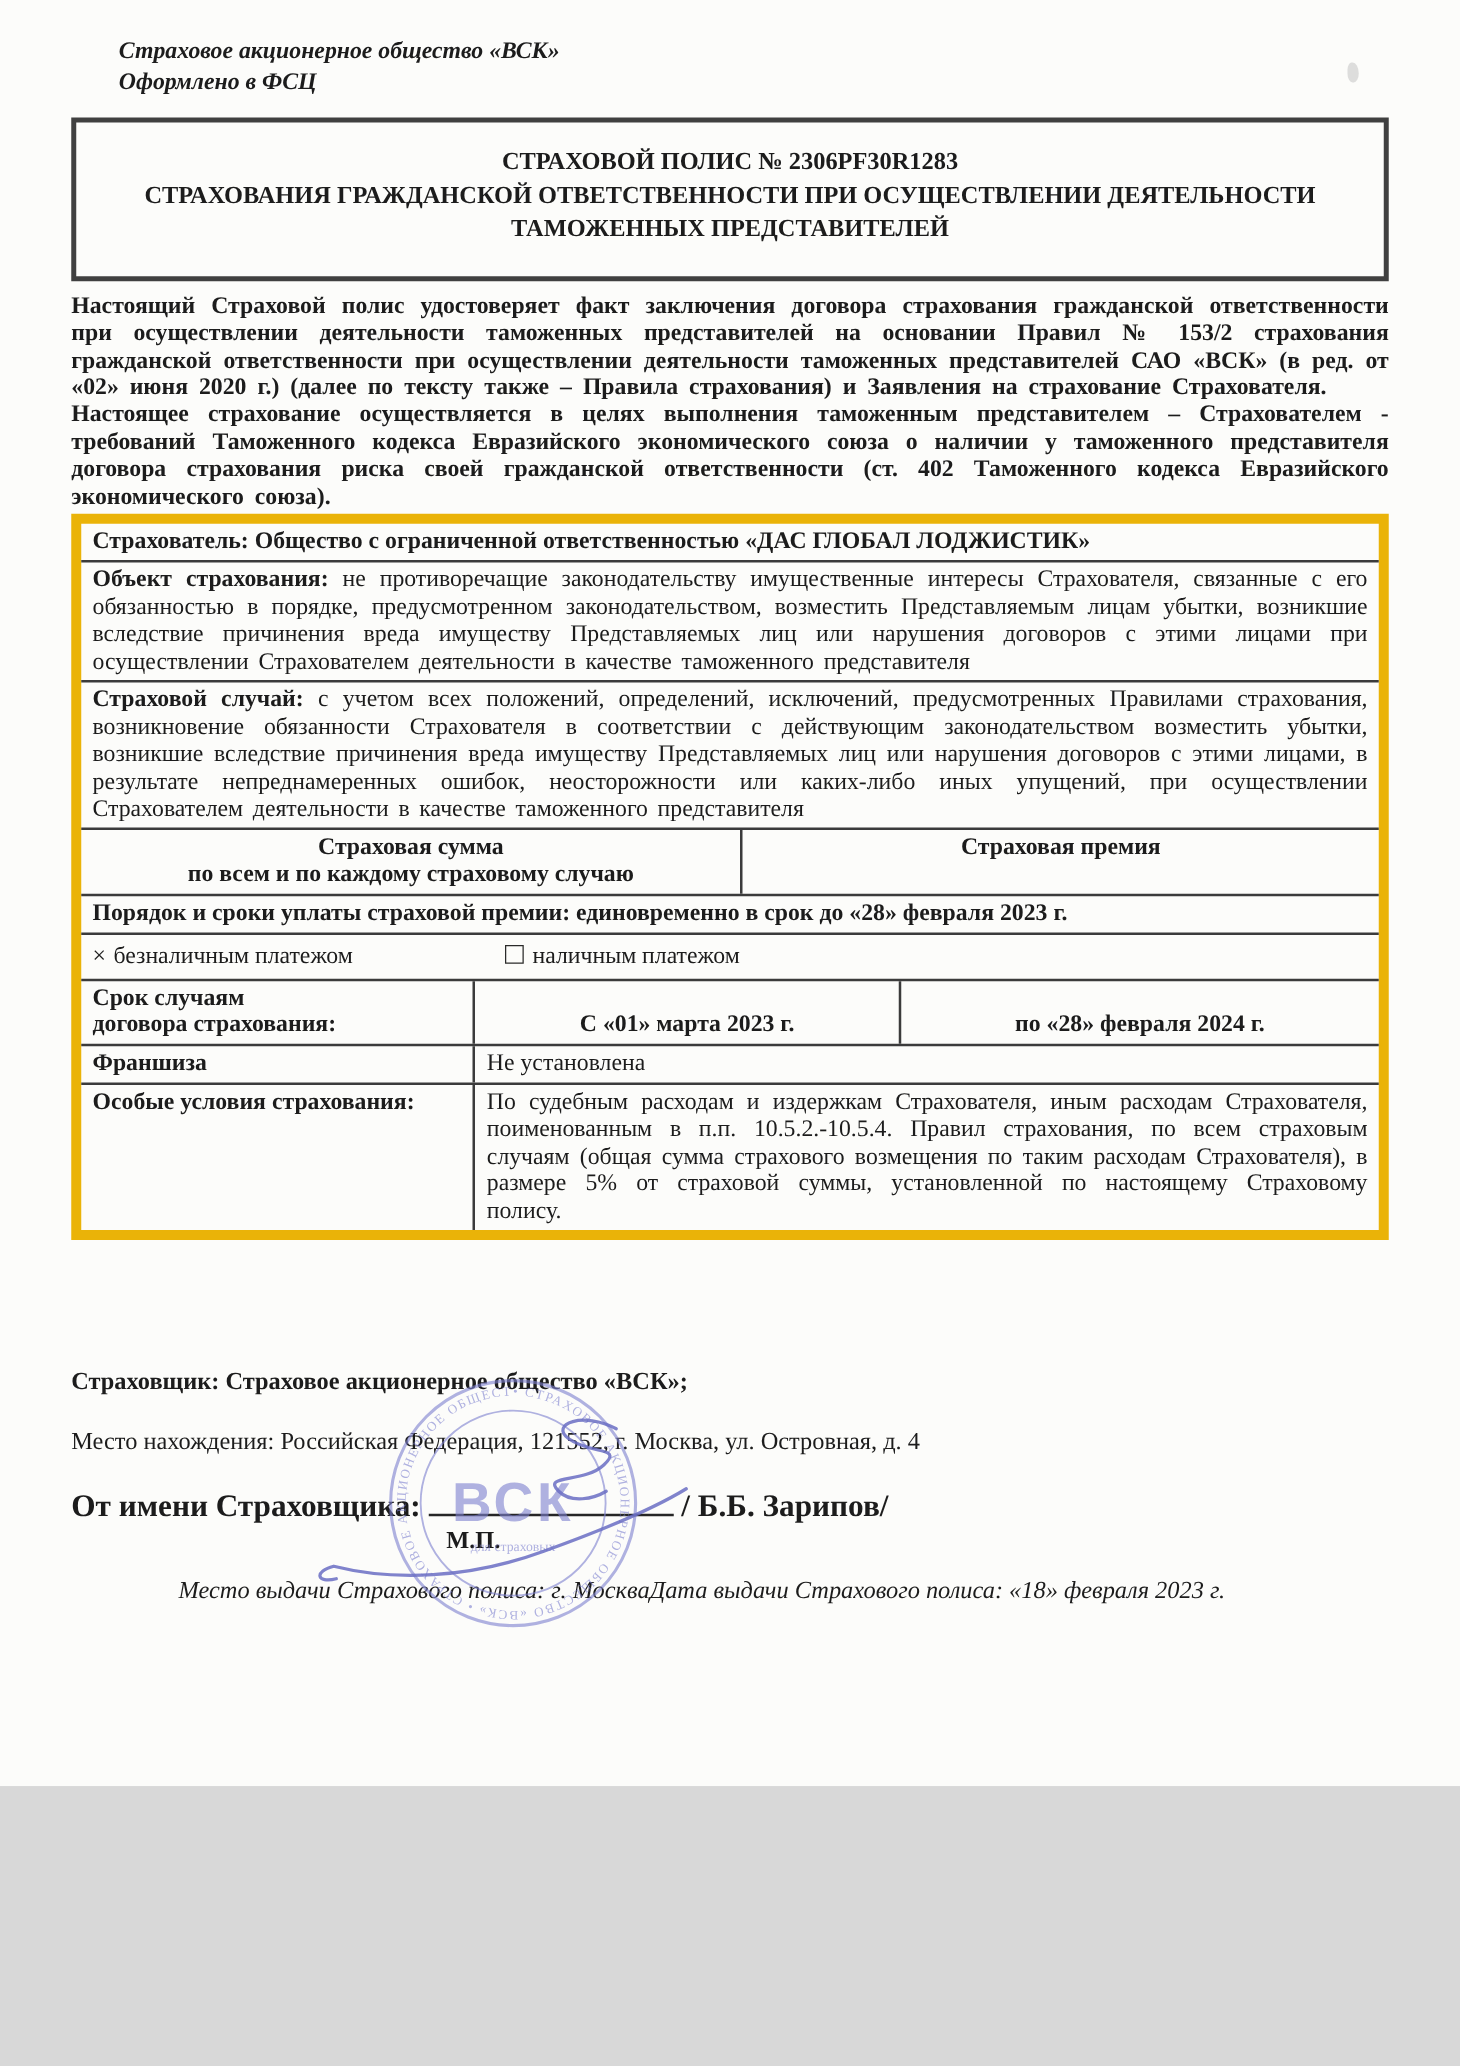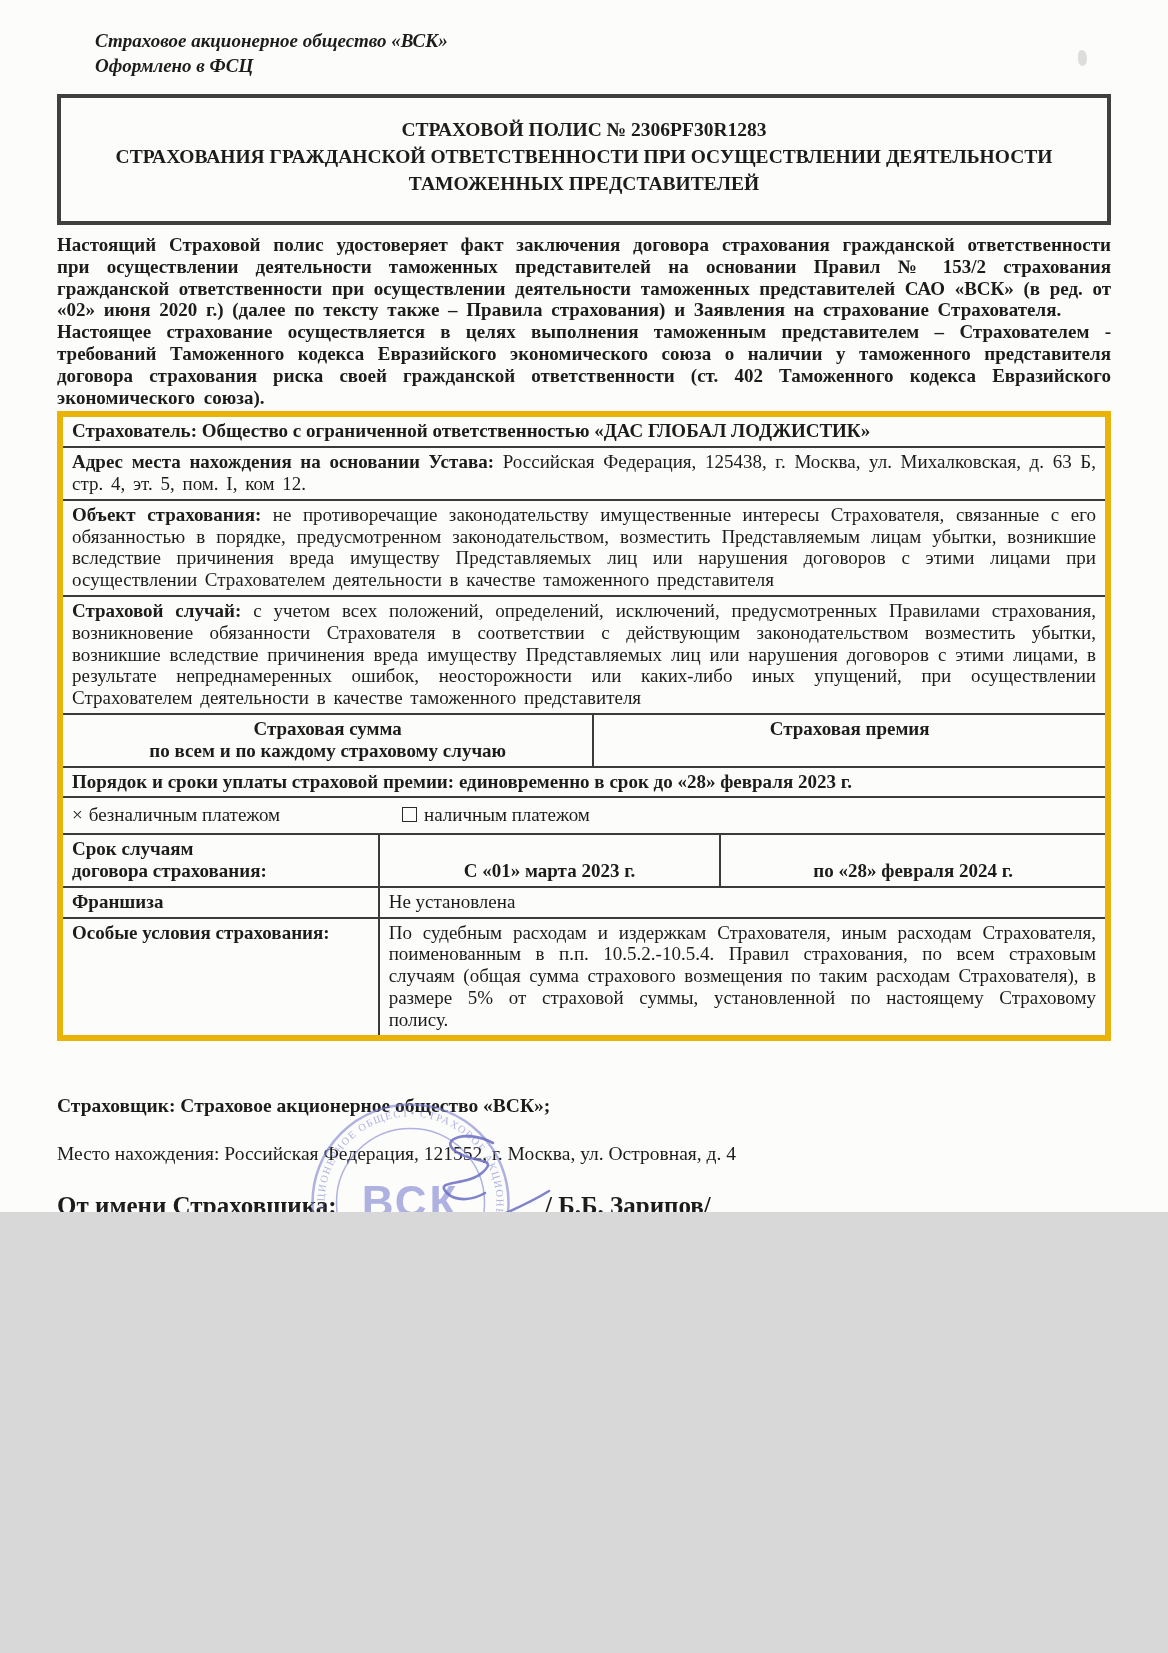--- a/index.html
+++ b/index.html
@@ -1,35 +1,35 @@
 <!DOCTYPE html>
 <html><head>
 <meta charset="utf-8">
 <style>
   html,body { margin:0; padding:0; background:#d8d8d8; }
   .page {
-    position:relative; width:1168px; height:1212px; margin:0 auto;
+    position:relative; width:1168px; height:1429px; margin:0 auto;
     background:#fcfcfa; overflow:hidden;
     font-family:"Liberation Serif", serif; color:#1c1c1c;
     box-sizing:border-box; padding:28px 57px 0 57px;
   }
   .b { font-weight:bold; }
   
   .doc-header { margin-left:38px; font-style:italic; font-weight:bold; font-size:19px; line-height:25px; }
   .artifact { position:absolute; left:1078px; top:50px; width:9px; height:16px; background:#b9b9b9; opacity:.45; border-radius:40% 60% 50% 50%; }
   
   .title-box {
     border:4px solid #404040; margin-top:16px; padding:18px 12px 24px;
     text-align:center; font-weight:bold; font-size:19.5px; line-height:27px;
   }
   
   .preamble { margin-top:9px; font-weight:bold; text-align:justify; font-size:19px; line-height:21.8px; word-spacing:4px; }
   .preamble p { margin:0; }
   
-  .tbl { border:6px solid #eab308; margin-top:3px; font-size:19px; line-height:21.8px; }
+  .tbl { border:8px solid #eab308; margin-top:3px; font-size:19px; line-height:21.8px; }
   .row { display:flex; border-top:2px solid #3b3b3b; }
   .row:first-child { border-top:none; }
   .cell { padding:3px 9px 4px; box-sizing:border-box; }
   .cell + .cell { border-left:2px solid #3b3b3b; }
   .w100 { width:100%; }
   .just { text-align:justify; word-spacing:3px; }
   .ctr { text-align:center; }
   .c-sum1 { width:50.8%; } .c-sum2 { width:49.2%; }
   .c-t1 { width:30.2%; } .c-t2 { width:32.8%; } .c-t3 { width:37%; }
   .c-f1 { width:30.2%; } .c-f2 { width:69.8%; }
@@ -76,26 +76,20 @@
 
   <div class="tbl">
 
     <div class="row">
       <div class="cell w100 b">
         <span>Страхователь:</span>
         <span>Общество с ограниченной ответственностью «ДАС ГЛОБАЛ ЛОДЖИСТИК»</span>
       </div>
     </div>
 
-    <div class="row">
-      <div class="cell w100 just">
-        <span class="b">Адрес места нахождения на основании Устава:</span>
-        <span>Российская Федерация, 125438, г. Москва, ул. Михалковская, д. 63 Б, стр. 4, эт. 5, пом. I, ком 12.</span>
-      </div>
-    </div>
 
     <div class="row">
       <div class="cell w100 just">
         <span class="b">Объект страхования:</span>
         <span>не противоречащие законодательству имущественные интересы Страхователя, связанные с его обязанностью в порядке, предусмотренном законодательством, возместить Представляемым лицам убытки, возникшие вследствие причинения вреда имуществу Представляемых лиц или нарушения договоров с этими лицами при осуществлении Страхователем деятельности в качестве таможенного представителя</span>
       </div>
     </div>
 
     <div class="row">
       <div class="cell w100 just">

